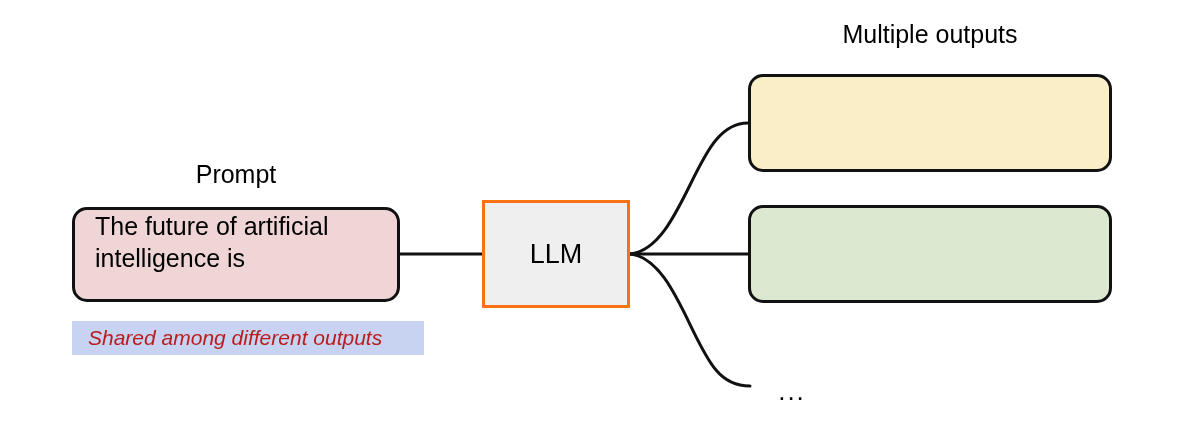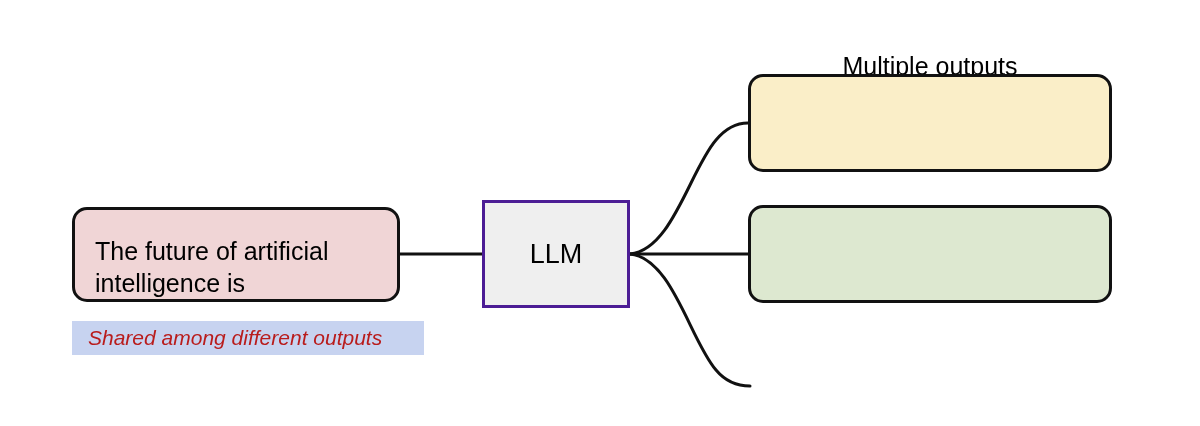--- a/index.html
+++ b/index.html
@@ -30,41 +30,40 @@
   }
 
   
   .caption {
     position: absolute;
     font-size: 25px;
     color: #000000;
     white-space: nowrap;
     text-align: center;
     line-height: 1;
-    margin-top: 32px;
   }
 
   
   #prompt-label {
     left: 72px;
     top: 162px;
     width: 328px;
   }
   #prompt-box {
     position: absolute;
     left: 72px;
     top: 207px;
     width: 328px;
     height: 95px;
     box-sizing: border-box;
     background: #f0d5d6;
     border: 3px solid #111111;
     border-radius: 15px;
     display: flex;
-    align-items: flex-end;
+    align-items: flex-start;
   }
   #prompt-text {
     font-size: 25px;
     line-height: 1.28;
     color: #000000;
     padding: 0 20px;
     max-width: 270px;
   }
 
   
@@ -89,21 +88,21 @@
 
   
   #llm-box {
     position: absolute;
     left: 482px;
     top: 200px;
     width: 148px;
     height: 108px;
     box-sizing: border-box;
     background: #efefef;
-    border: 3px solid #4c1d95;
+    border: 3px solid #f97316;
     border-radius: 0;
     display: flex;
     align-items: center;
     justify-content: center;
   }
   #llm-text {
     font-size: 27px;
     color: #000000;
   }
 
@@ -147,20 +146,21 @@
 
     <path d="M 400 254 L 482 254" fill="none" stroke="#111111" stroke-width="3"></path>
 
     <path d="M 630 254 C 672 250 690 170 716 140 C 726 128 738 123 748 123" fill="none" stroke="#111111" stroke-width="3" stroke-linecap="round"></path>
 
     <path d="M 630 254 L 748 254" fill="none" stroke="#111111" stroke-width="3" stroke-linecap="round"></path>
 
     <path d="M 630 254 C 672 258 690 340 716 370 C 726 382 738 386 750 386" fill="none" stroke="#111111" stroke-width="3" stroke-linecap="round"></path>
   </svg>
 
+  <div class="caption" id="prompt-label">Prompt</div>
 
   <div id="prompt-box">
     <div id="prompt-text">The future of artificial intelligence is</div>
   </div>
 
   <div id="shared-note">
     <span id="shared-note-text">Shared among different outputs</span>
   </div>
 
   <div id="llm-box">

